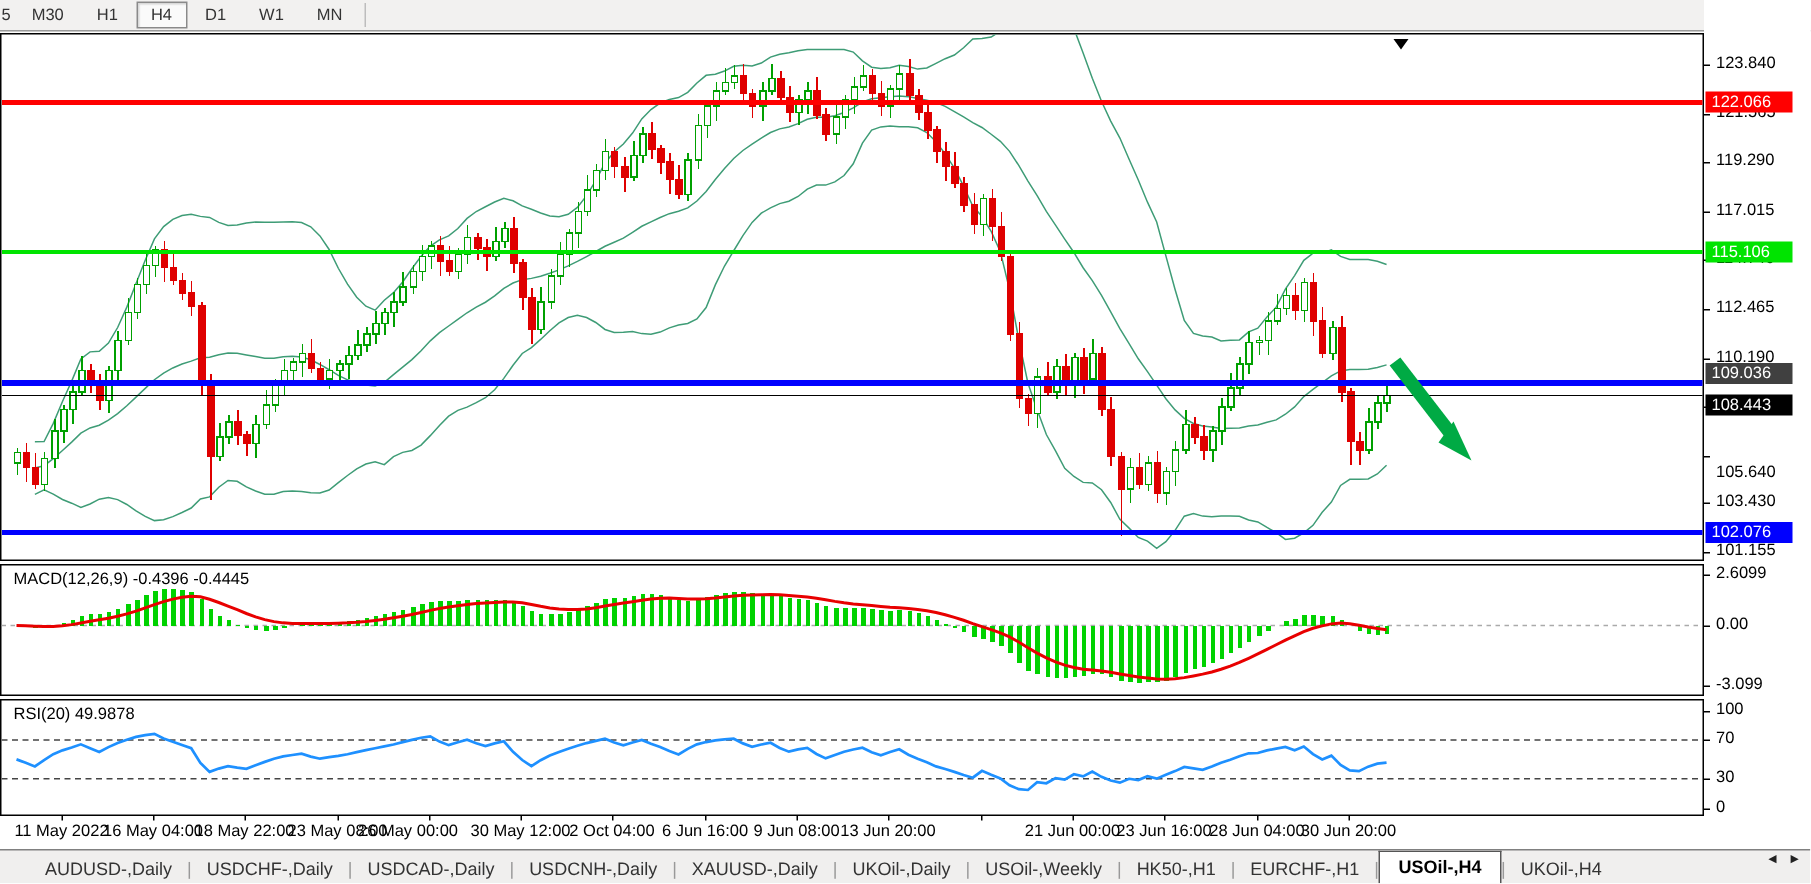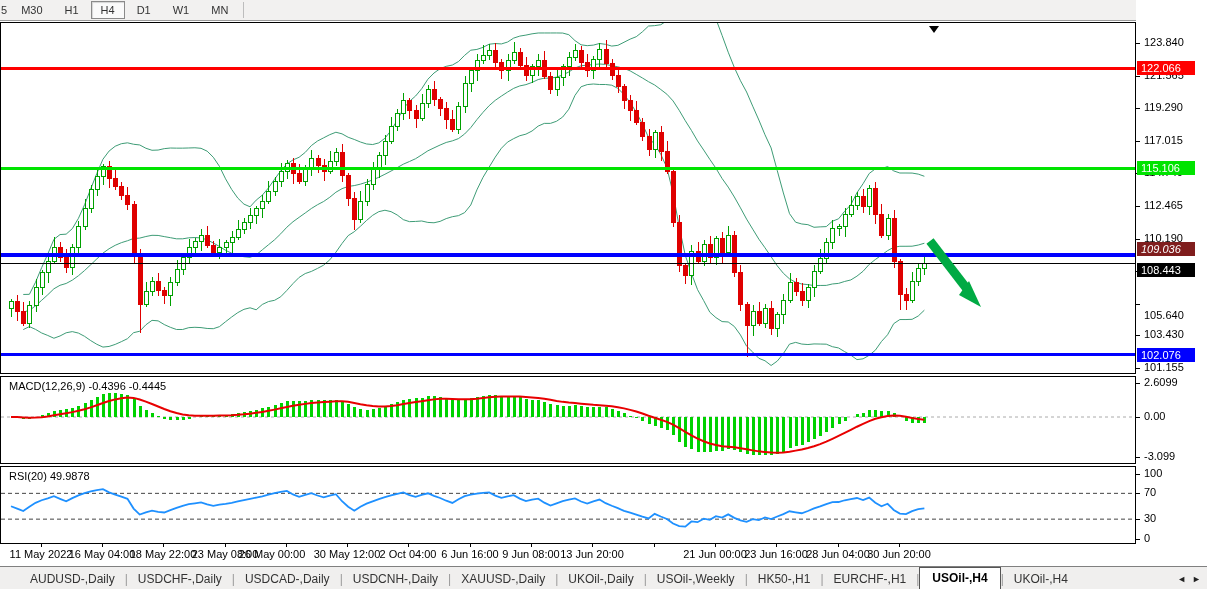--- a/index.html
+++ b/index.html
@@ -24,21 +24,21 @@
   #right-axis{position:absolute;left:1136px;top:0;width:71px;height:565px;background:#fff;}
   .ax-label{position:absolute;left:8px;font-size:11px;color:#000;white-space:nowrap;}
   .ax-tick{position:absolute;left:0;width:4px;height:1px;background:#000;}
   .hl-label{position:absolute;left:1px;min-width:50px;font-size:11px;color:#fff;padding:1px 4px;white-space:nowrap;}
   
   #date-axis{position:absolute;left:0;top:544px;width:1136px;height:21px;background:#fff;}
   .date-label{position:absolute;top:4px;width:90px;margin-left:-45px;text-align:center;font-size:11px;color:#000;white-space:nowrap;}
   .date-tick{position:absolute;top:0;width:1px;height:3px;background:#000;}
   
   #tabbar{position:absolute;left:0;top:566px;width:1207px;height:23px;background:#f0efee;
-    border-top:1px solid #808080;display:flex;align-items:flex-end;box-sizing:border-box;}
+    border-top:1px solid #808080;display:flex;box-sizing:border-box;}
   #tabs{display:flex;align-items:flex-end;padding-left:20px;height:22px;flex:1;overflow:hidden;}
   .tab{font-size:12px;color:#333;padding:3px 10px 3px;white-space:nowrap;cursor:default;}
   .tab.active{background:#fff;border:1px solid #555;border-bottom:none;font-weight:bold;color:#000;padding:3px 12px 4px;}
   .tab-sep{color:#999;font-size:12px;padding:3px 0;}
   .tab-scroll{font-size:9px;color:#222;padding:0 6px 5px 0;cursor:default;}
   svg{display:block;}
 </style>
 </head>
 <body>
 
@@ -580,21 +580,21 @@
       <div class="ax-tick" style="top:474px;"></div>
       <div class="ax-label" style="top:467px;">100</div>
       <div class="ax-tick" style="top:493px;"></div>
       <div class="ax-label" style="top:486px;">70</div>
       <div class="ax-tick" style="top:519px;"></div>
       <div class="ax-label" style="top:512px;">30</div>
       <div class="ax-tick" style="top:539px;"></div>
       <div class="ax-label" style="top:532px;">0</div>
       <div class="hl-label" style="top:61px;background:#FF0000;">122.066</div>
       <div class="hl-label" style="top:161px;background:#00E400;">115.106</div>
-      <div class="hl-label" style="top:242px;background:#7f1d1d;font-style:italic;">109.036</div>
+      <div class="hl-label" style="top:242px;background:#404040;">109.036</div>
       <div class="hl-label" style="top:263px;background:#000000;">108.443</div>
       <div class="hl-label" style="top:348px;background:#0000FF;">102.076</div>
     </div>
 
   <div id="date-axis">
       <div class="date-tick" style="left:41px;"></div>
       <div class="date-label" style="left:41px;">11 May 2022</div>
       <div class="date-tick" style="left:102px;"></div>
       <div class="date-label" style="left:102px;">16 May 04:00</div>
       <div class="date-tick" style="left:163px;"></div>

